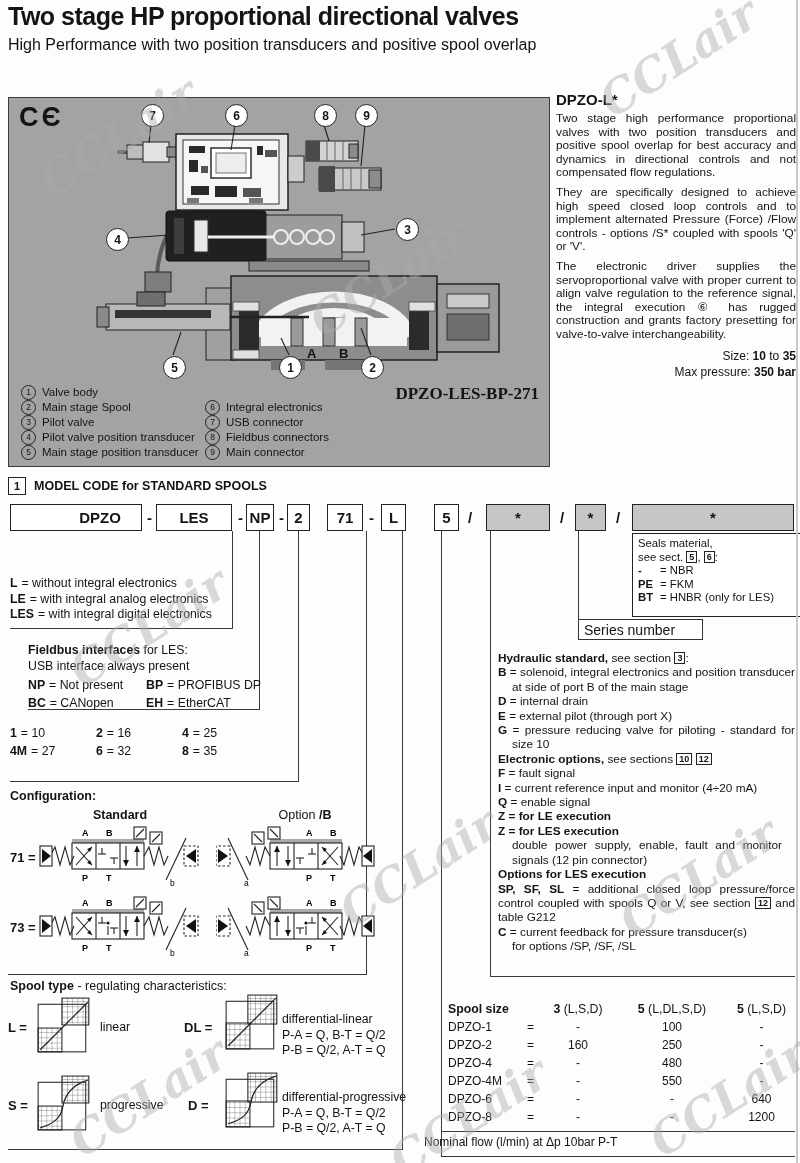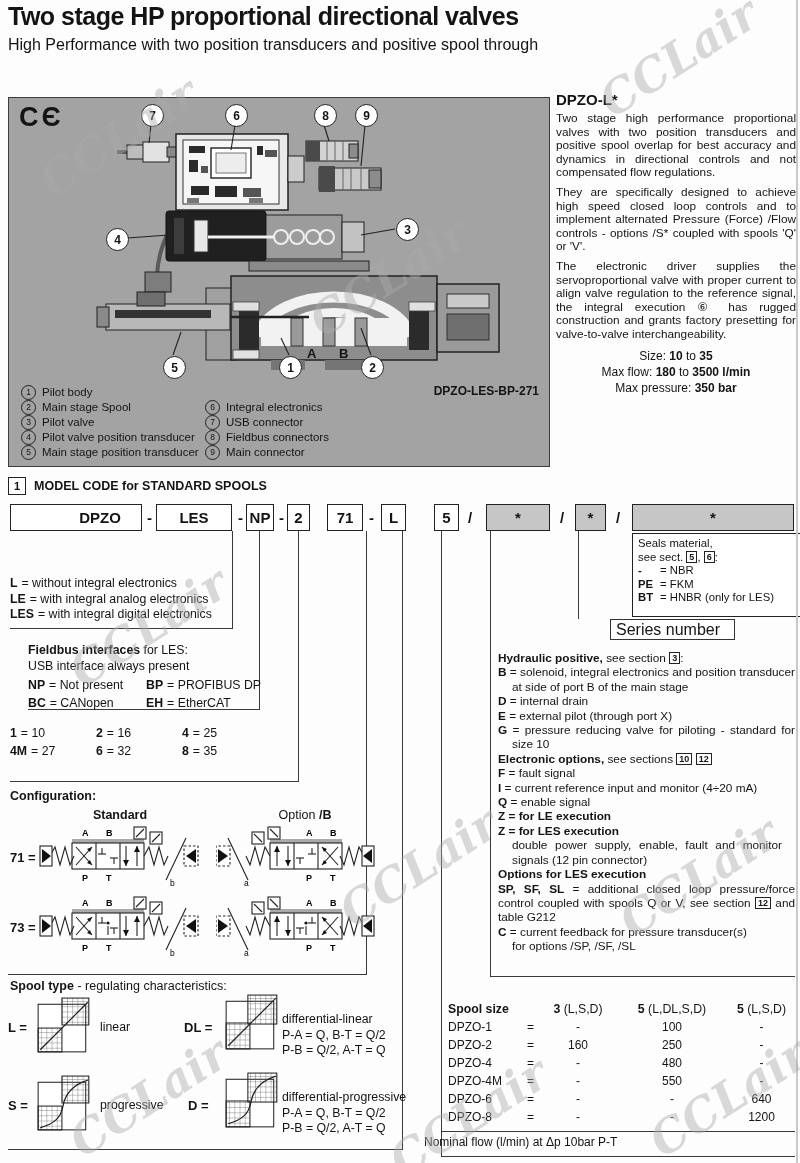--- a/index.html
+++ b/index.html
@@ -12,26 +12,26 @@
   .figpanel{left:8px;top:97px;width:540px;height:368px;border:1.5px solid #3c3c3c;background:#a3a3a3;}
   .ce{left:10px;top:4px;font-size:27px;font-weight:bold;letter-spacing:3px;}
   .callout{position:absolute;width:21px;height:21px;border:1.5px solid #222;border-radius:50%;
            background:#fff;display:flex;align-items:center;justify-content:center;
            font-size:12px;font-weight:bold;z-index:5;}
   .portlbl{position:absolute;font-size:13px;font-weight:bold;z-index:5;}
   .legend-col{position:absolute;font-size:11.5px;line-height:15px;}
   .lgrow{display:flex;align-items:center;height:15px;white-space:nowrap;}
   .lgnum{display:inline-flex;flex:none;width:13px;height:13px;border:1px solid #222;border-radius:50%;
          align-items:center;justify-content:center;font-size:8.5px;margin-right:6px;}
-  .figmodel{position:absolute;right:10px;top:286px;font-size:12px;font-weight:bold;}
+  .figmodel{position:absolute;right:10px;top:286px;font-size:17px;font-weight:bold;font-family:Liberation Serif, serif;}
   
   .intro{left:556px;top:93px;width:240px;font-size:11.8px;line-height:13.4px;text-align:justify;}
   .intro h2{font-size:15px;margin:0 0 6px 0;}
   .intro p{margin:0 0 7px 0;}
-  .spec{font-size:12px;line-height:16px;text-align:center;}
+  .spec{font-size:12px;line-height:16px;text-align:right;}
   
   .secnum{left:8px;top:477px;width:16px;height:16px;border:1.5px solid #222;display:flex;
           align-items:center;justify-content:center;font-size:11px;font-weight:bold;}
   .sectitle{left:34px;top:479px;font-size:12.5px;font-weight:bold;}
   
   .codebox{position:absolute;top:504px;height:27px;border:1.5px solid #222;background:#fff;
            display:flex;align-items:center;justify-content:center;font-size:15px;font-weight:bold;box-sizing:border-box;}
   .graybox{background:#c6c6c6;}
   .sep{position:absolute;top:504px;height:27px;display:flex;align-items:center;font-size:15px;font-weight:bold;}
   .vline{position:absolute;width:1px;background:#3a3a3a;}
@@ -41,22 +41,22 @@
   .dl b{margin-right:4px;}
   .famdesc{left:10px;top:535px;width:128px;height:36px;border:1.5px solid #222;font-size:11.5px;
            line-height:13px;padding:4px 4px;}
   .fbgrid{display:grid;grid-template-columns:118px 118px;row-gap:2px;}
   .vsgrid{display:grid;grid-template-columns:86px 86px 86px;row-gap:2px;}
   .secref{display:inline-block;border:1px solid #222;font-size:9px;font-weight:bold;line-height:10px;
           padding:0 2px;vertical-align:1px;}
   .sealsbox{left:632px;top:533px;width:160px;height:76px;border:1.5px solid #222;background:#fff;
             font-size:11.3px;line-height:13.5px;padding:3px 5px;box-sizing:content-box;}
   .sealsbox .dl b{display:inline-block;width:20px;margin-right:2px;}
-  .seriesbox{left:578px;top:619px;width:118px;height:19px;border:1px solid #333;font-size:16px;
-             display:flex;align-items:center;padding-left:5px;background:#fff;margin-left:32px;}
+  .seriesbox{left:578px;top:619px;width:118px;height:19px;border:1px solid #333;font-size:14px;
+             display:flex;align-items:center;padding-left:5px;background:#fff;}
   
   .opts{left:498px;top:651px;width:297px;font-size:11.8px;line-height:14.4px;}
   .opt-item{padding-left:14px;text-indent:-14px;text-align:justify;}
   .ind{padding-left:14px;}
   .jt{text-align:justify;}
   .bold{font-weight:bold;}
   
   .cfg-col{position:absolute;width:140px;text-align:center;font-size:12.5px;}
   .rowlbl{position:absolute;font-size:13px;font-weight:bold;}
   .hydsvg{position:absolute;width:166px;height:62px;}
@@ -78,21 +78,21 @@
       color:rgba(170,170,170,0.45);transform:rotate(-33deg);pointer-events:none;z-index:40;
       font-family:"DejaVu Serif",serif;}
   .edge{left:796px;top:0;width:2px;height:1163px;background:#c9c9c9;}
 </style>
 </head>
 <body>
 
 <div class="page">
 
   <div class="abs title">Two stage HP proportional directional valves</div>
-  <div class="abs subtitle">High Performance with two position transducers and positive spool through</div>
+  <div class="abs subtitle">High Performance with two position transducers and positive spool overlap</div>
 
   <div class="abs figpanel">
     <div class="abs ce">CЄ</div>
 
     <svg style="position:absolute;left:0;top:0;" width="540" height="368" viewBox="0 0 540 368">
 
       <line x1="108" y1="54" x2="120" y2="54" stroke="#555" stroke-width="4"></line>
       <rect x="118" y="47" width="18" height="14" fill="#bdbdbd" stroke="#222"></rect>
       <rect x="134" y="44" width="26" height="20" fill="#e2e2e2" stroke="#222"></rect>
       <rect x="158" y="49" width="10" height="10" fill="#8a8a8a" stroke="#222"></rect>
@@ -188,21 +188,21 @@
     <div class="callout" style="left:387px;top:120px;">3</div>
     <div class="callout" style="left:154px;top:258px;">5</div>
     <div class="callout" style="left:270px;top:258px;">1</div>
     <div class="callout" style="left:352px;top:258px;">2</div>
     <span class="portlbl" style="left:298px;top:248px;">A</span>
     <span class="portlbl" style="left:330px;top:248px;">B</span>
 
     <div class="legend-col" style="left:12px;top:287px;">
       <div class="lgrow">
           <span class="lgnum">1</span>
-          <span>Pilot body</span>
+          <span>Valve body</span>
         </div>
       <div class="lgrow">
           <span class="lgnum">2</span>
           <span>Main stage Spool</span>
         </div>
       <div class="lgrow">
           <span class="lgnum">3</span>
           <span>Pilot valve</span>
         </div>
       <div class="lgrow">
@@ -234,21 +234,20 @@
     </div>
     <div class="figmodel">DPZO-LES-BP-271</div>
   </div>
 
   <div class="abs intro">
     <h2>DPZO-L*</h2>
     <p>Two stage high performance proportional valves with two position transducers and positive spool overlap for best accuracy and dynamics in directional controls and not compensated flow regulations.</p>
     <p>They are specifically designed to achieve high speed closed loop controls and to implement alternated Pressure (Force) /Flow controls - options /S* coupled with spools 'Q' or 'V'.</p>
     <p>The electronic driver supplies the servoproportional valve with proper current to align valve regulation to the reference signal, the integral execution ⑥ has rugged construction and grants factory presetting for valve-to-valve interchangeability.</p>
     <div class="spec"><span>Size: </span><b>10</b><span> to </span><b>35</b></div>
-    <div class="spec"><span>Max flow: </span><b>180</b><span> to </span><b>3500 l/min</b></div>
     <div class="spec"><span>Max pressure: </span><b>350 bar</b></div>
   </div>
 
   <div class="abs secnum">1</div>
   <div class="abs sectitle">MODEL CODE for STANDARD SPOOLS</div>
 
   <div class="codebox" style="left:10px;width:132px;padding-left:48px;">DPZO</div>
   <div class="sep" style="left:147px;">-</div>
   <div class="codebox" style="left:156px;width:76px;">LES</div>
   <div class="sep" style="left:238px;">-</div>
@@ -542,21 +541,21 @@
     <div>Seals material,</div>
     <div><span>see sect. </span><span class="secref">5</span><span>, </span><span class="secref">6</span><span>:</span></div>
     <div class="dl"><b>-</b><span>= NBR</span></div>
     <div class="dl"><b>PE</b><span>= FKM</span></div>
     <div class="dl"><b>BT</b><span>= HNBR (only for LES)</span></div>
   </div>
 
   <div class="abs seriesbox">Series number</div>
 
   <div class="abs opts">
-    <div><b>Hydraulic positive,</b><span> see section </span><span class="secref">3</span><span>:</span></div>
+    <div><b>Hydraulic standard,</b><span> see section </span><span class="secref">3</span><span>:</span></div>
     <div class="opt-item"><b>B</b> <span>= solenoid, integral electronics and position transducer at side of port B of the main stage</span></div>
     <div class="opt-item"><b>D</b> <span>= internal drain</span></div>
     <div class="opt-item"><b>E</b> <span>= external pilot (through port X)</span></div>
     <div class="opt-item"><b>G</b> <span>= pressure reducing valve for piloting - standard for size 10</span></div>
     <div><b>Electronic options,</b><span> see sections </span><span class="secref">10</span> <span class="secref">12</span></div>
     <div class="opt-item"><b>F</b> <span>= fault signal</span></div>
     <div class="opt-item"><b>I</b> <span>= current reference input and monitor (4÷20 mA)</span></div>
     <div class="opt-item"><b>Q</b> <span>= enable signal</span></div>
     <div class="bold">Z = for LE execution</div>
     <div class="bold">Z = for LES execution</div>

